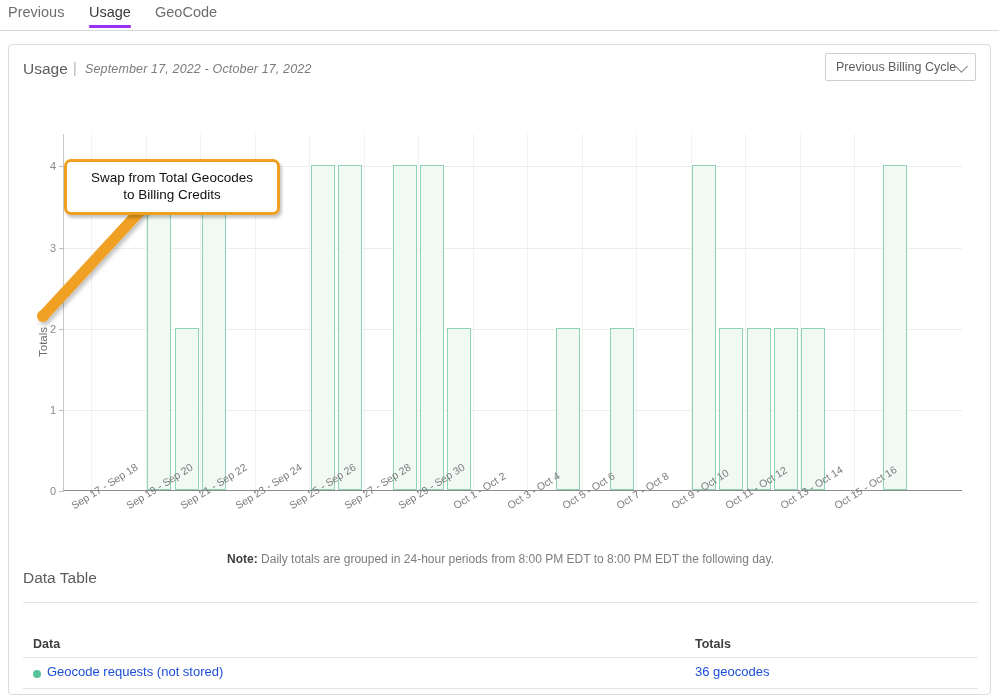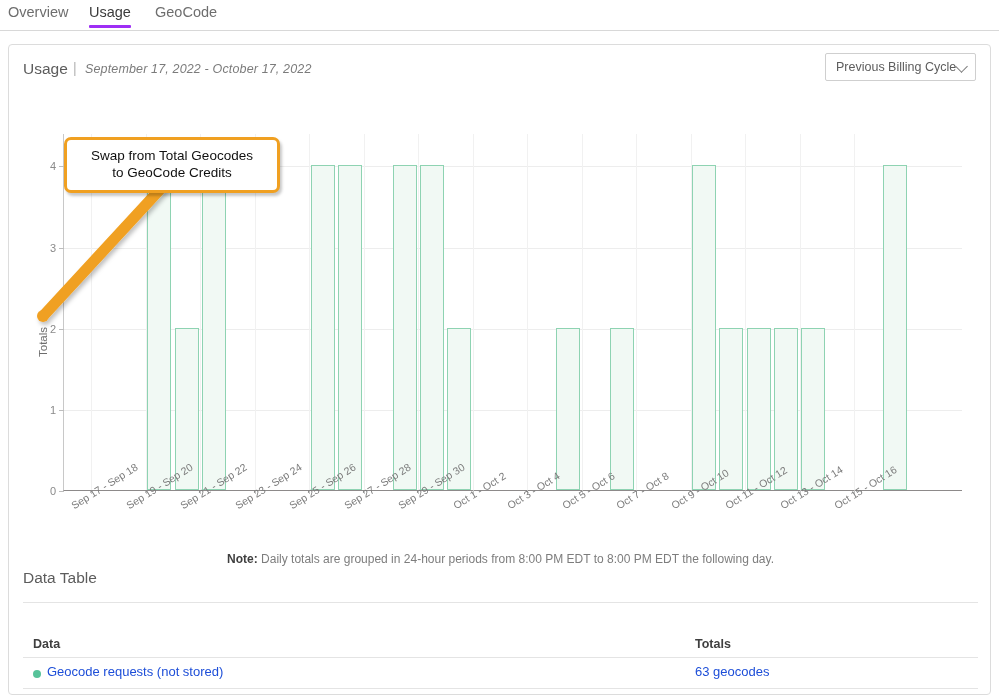--- a/index.html
+++ b/index.html
@@ -206,21 +206,21 @@
 
   
   .callout-arrow {
     position: absolute;
     left: 0; top: 0;
     width: 983px; height: 480px;
     pointer-events: none;
   }
   .callout-box {
     position: absolute;
-    left: 55px; top: 48px;
+    left: 55px; top: 70px;
     width: 216px;
     padding: 7px 10px 9px;
     background: #ffffff;
     border: 3px solid #f0a021;
     border-radius: 7px;
     text-align: center;
     font-size: 13.5px;
     line-height: 17px;
     color: #101010;
     box-shadow: 2px 3px 3px rgba(0,0,0,.22);
@@ -257,21 +257,21 @@
     width: 8px; height: 8px;
     border-radius: 50%;
     background: #57c39a;
   }
 </style>
 </head>
 <body>
 
 <div class="tabbar">
   <div class="tab" id="tab-overview">
-    <span>Overview</span>
+    <span>Previous</span>
   </div>
   <div class="tab active" id="tab-usage">
     <span>Usage</span>
     <span class="underline"></span>
   </div>
   <div class="tab" id="tab-settings">
     <span>GeoCode</span>
   </div>
 </div>
 
@@ -384,30 +384,30 @@
         </filter>
       </defs>
       <g filter="url(#sh)">
         <path d="M 156 95 L 36 225" stroke="#f0a021" stroke-width="11" stroke-linecap="round" fill="none"></path>
         <circle cx="34" cy="227" r="6" fill="#f0a021"></circle>
       </g>
     </svg>
 
     <div class="callout-box">
       <div>Swap from Total Geocodes</div>
-      <div>to GeoCode Credits</div>
+      <div>to Billing Credits</div>
     </div>
   </div>
 
   <div class="data-table-title">Data Table</div>
   <div class="hr" style="top:557px"></div>
 
   <div class="th" style="left:24px; top:592px">Data</div>
   <div class="th" style="left:686px; top:592px">Totals</div>
   <div class="hr" style="top:612px"></div>
 
   <div>
     <span class="dot" style="left:24px; top:625px"></span>
     <span class="td" style="left:38px; top:619px">Geocode requests (not stored)</span>
-    <span class="td" style="left:686px; top:619px">63 geocodes</span>
+    <span class="td" style="left:686px; top:619px">36 geocodes</span>
   </div>
   <div class="hr" style="top:643px"></div>
 </div>
 
 </body></html>

